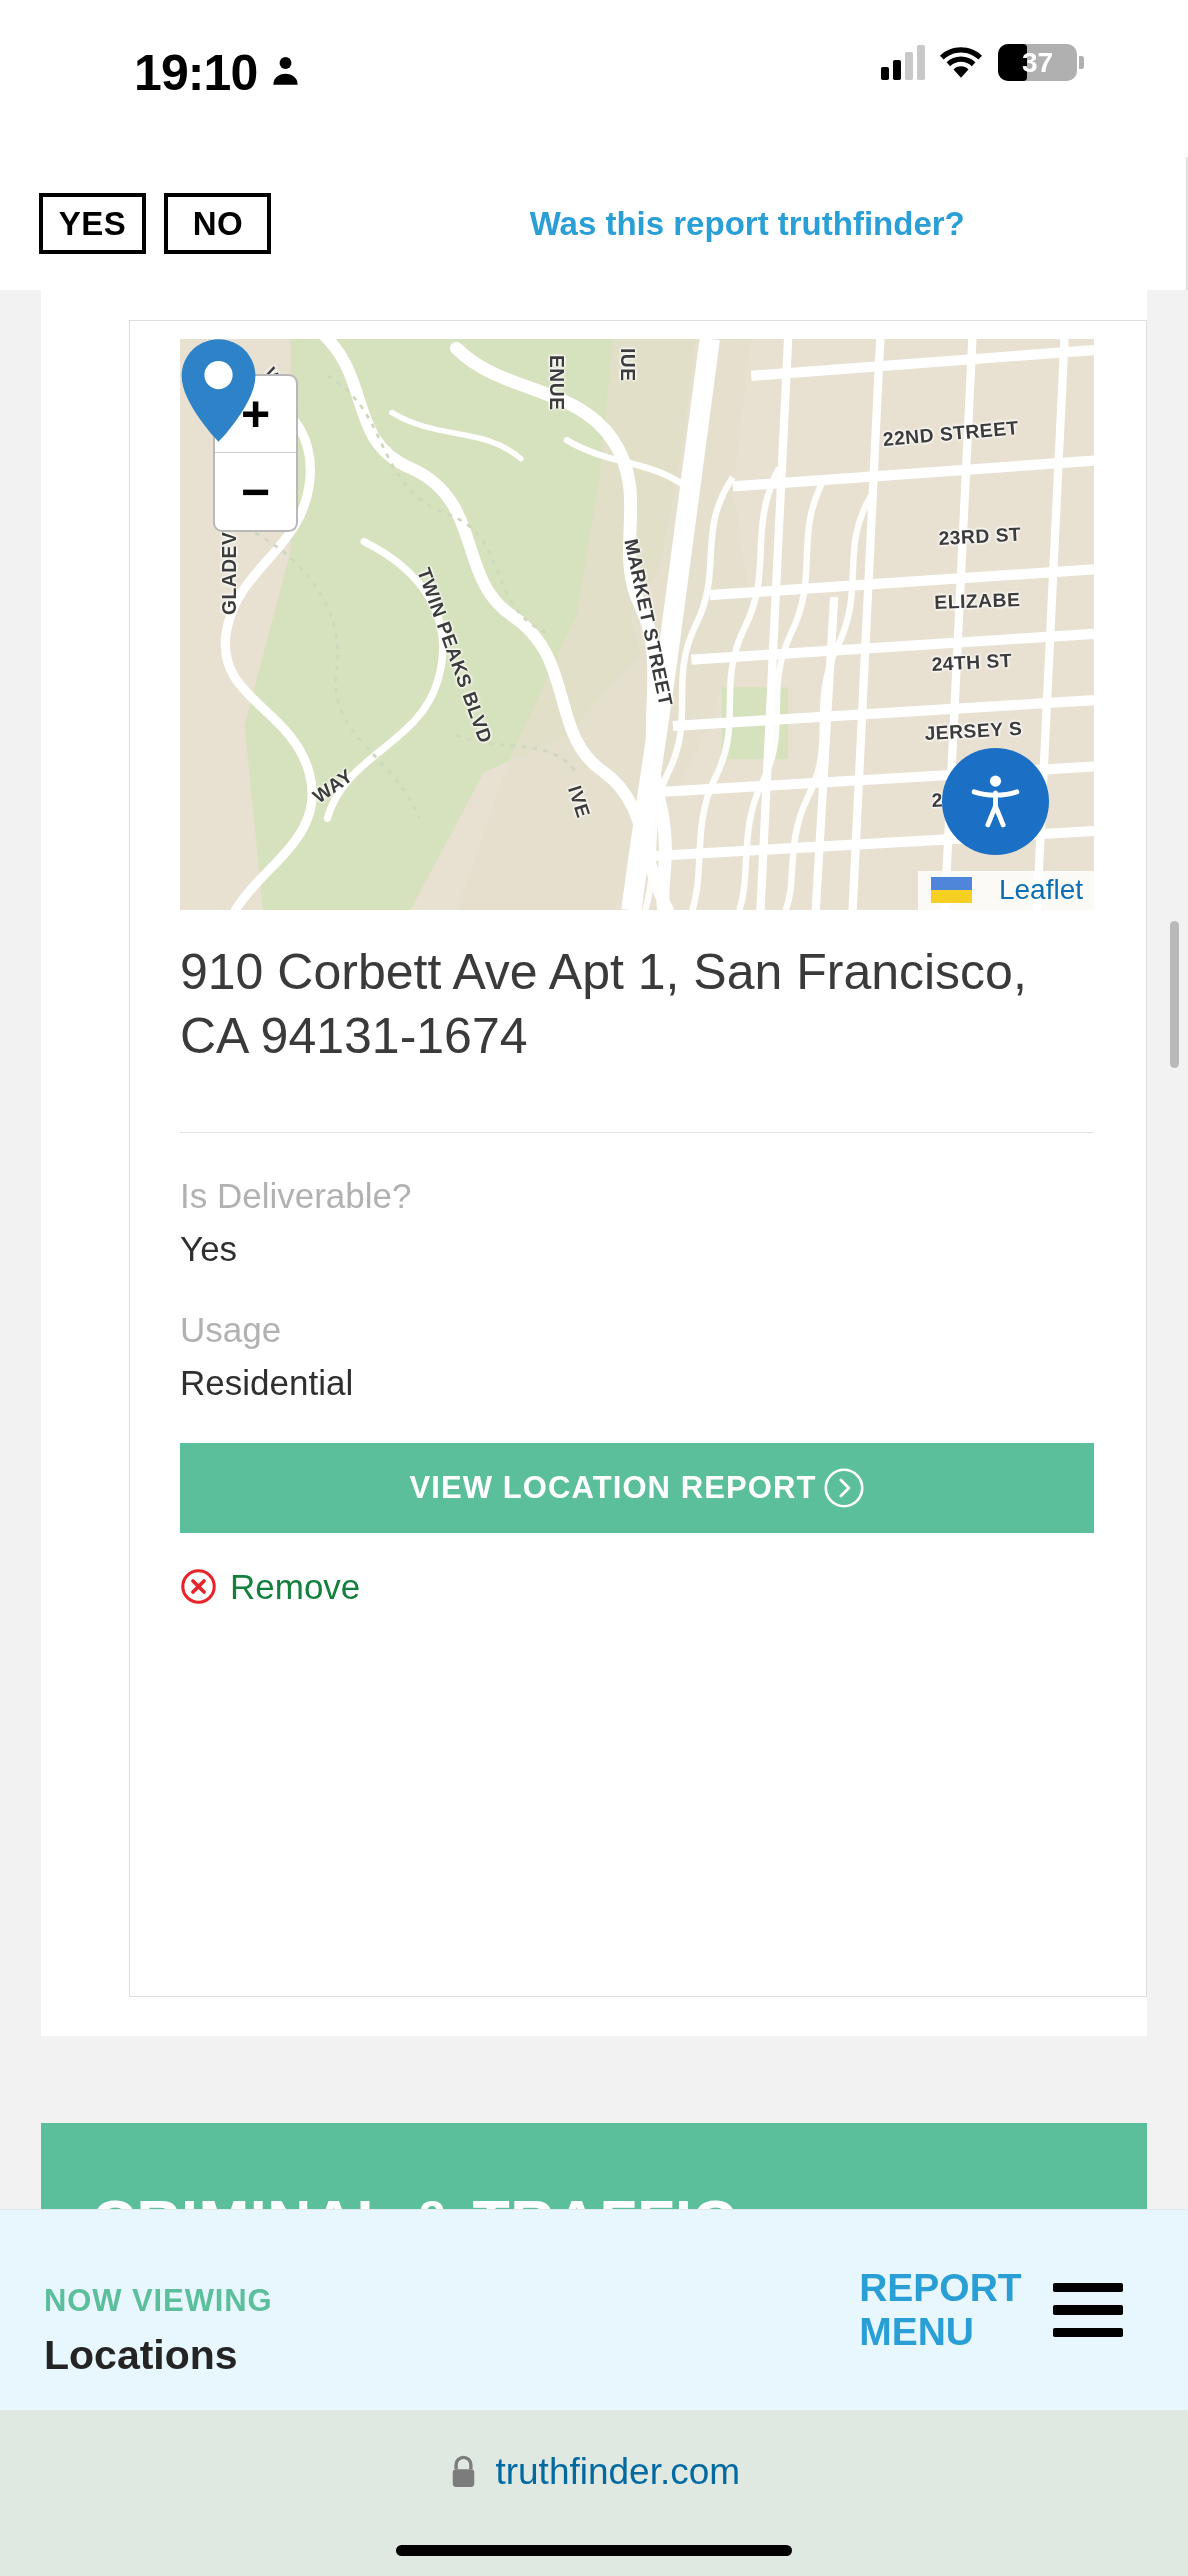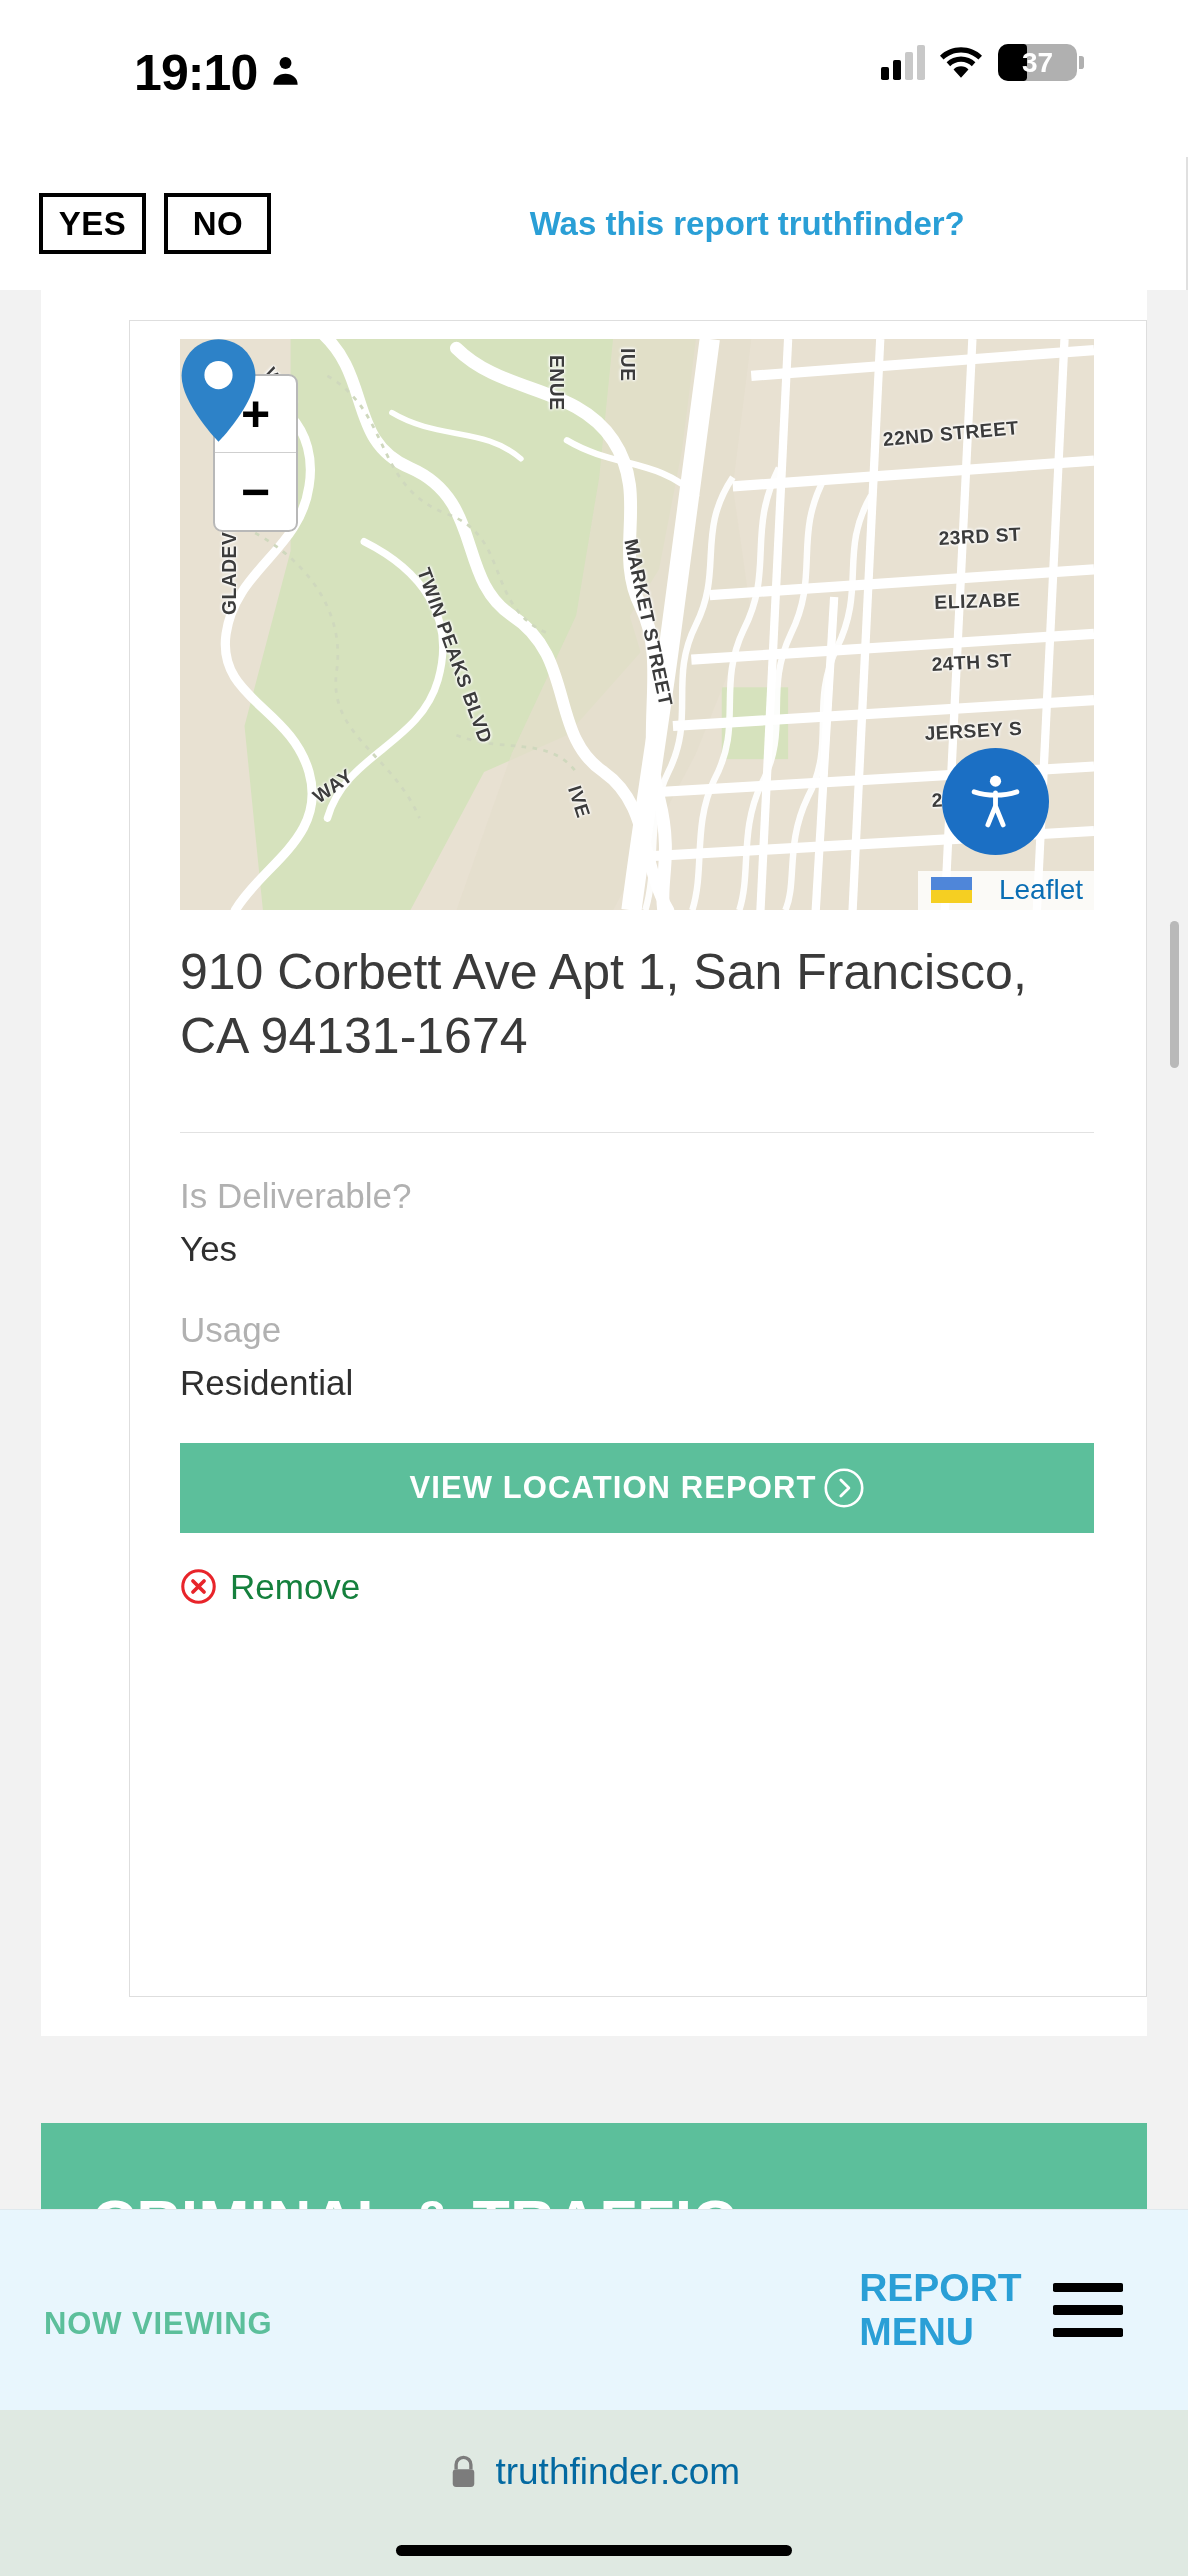--- a/index.html
+++ b/index.html
@@ -364,20 +364,21 @@
       <path d="M3.6 8.2c2.7.9 5.5 1.3 8.4 1.3s5.7-.4 8.4-1.3" stroke="#fff" stroke-width="1.9" fill="none" stroke-linecap="round"></path>
       <path d="M12 8.6v5.2M12 13.8l-3 7.4M12 13.8l3 7.4" stroke="#fff" stroke-width="1.9" fill="none" stroke-linecap="round"></path>
     </svg>
   </div>
 
   <div class="scrollbar"></div>
 
   <div class="nowbar">
     <div class="nowbar-left">
       <div class="nv-label">NOW VIEWING</div>
+      <div class="nv-value">Locations</div>
     </div>
     <div class="nowbar-div"></div>
     <div class="nowbar-right">
       <div class="rm-text">
         <div>REPORT</div>
         <div>MENU</div>
       </div>
       <div class="burger">
           <i></i>
           <i></i>

